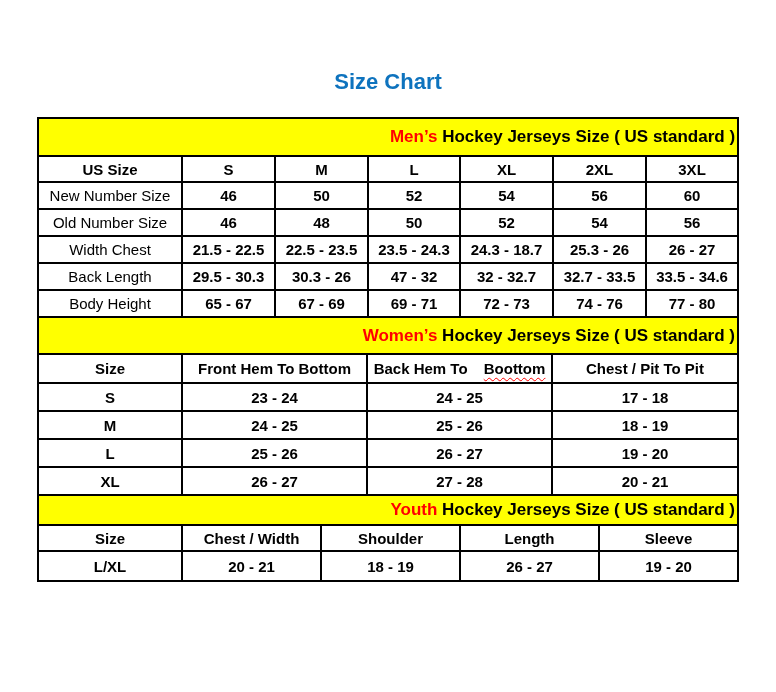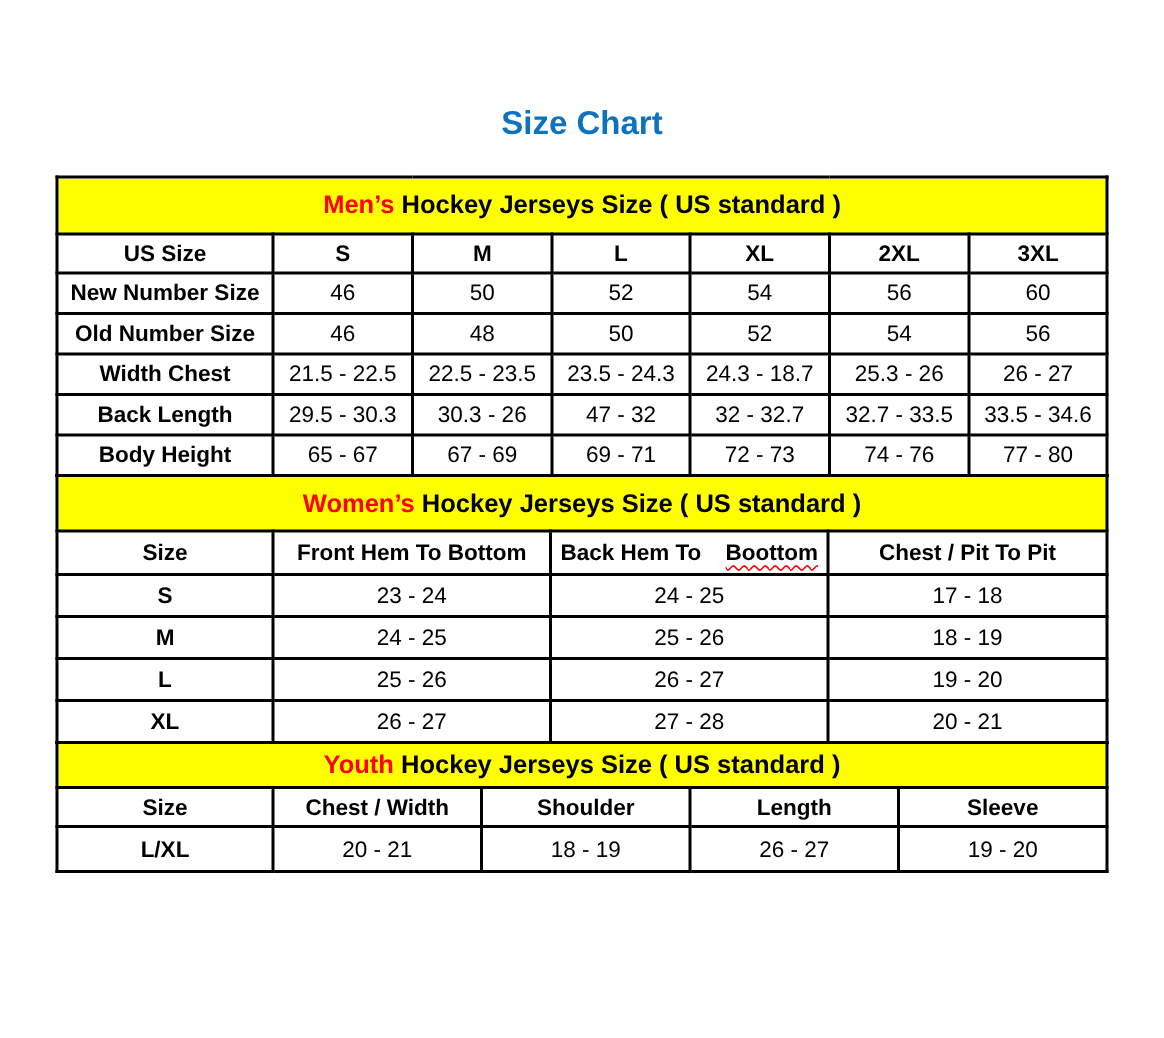--- a/index.html
+++ b/index.html
@@ -44,26 +44,27 @@
     padding: 0 2px;
     font-size: 15px;
     overflow: hidden;
     white-space: nowrap;
   }
   .band th {
     background: var(--band-yellow, #ffff00);
     font-size: 17px;
     font-weight: bold;
     height: 36px;
+    text-align: right;
   }
   .band .accent { color: var(--accent-red, #ff0000); }
   .col-head th { font-weight: bold; text-align: center; }
   td.row-label-bold { font-weight: bold; }
-  td.row-label-reg  { font-weight: bold; }
-  td.val { font-weight: normal; }
+  td.row-label-reg  { font-weight: normal; }
+  td.val { font-weight: bold; }
 
   
   .t-men  .col-head th { height: 24px; }
   .t-men  td           { height: 25px; }
   .t-men  .band th     { height: 36px; }
   .t-wom  .band th     { height: 35px; }
   .t-wom  .col-head th { height: 27px; }
   .t-wom  td           { height: 26px; }
   .t-you  .band th     { height: 28px; }
   .t-you  .col-head th { height: 24px; }

